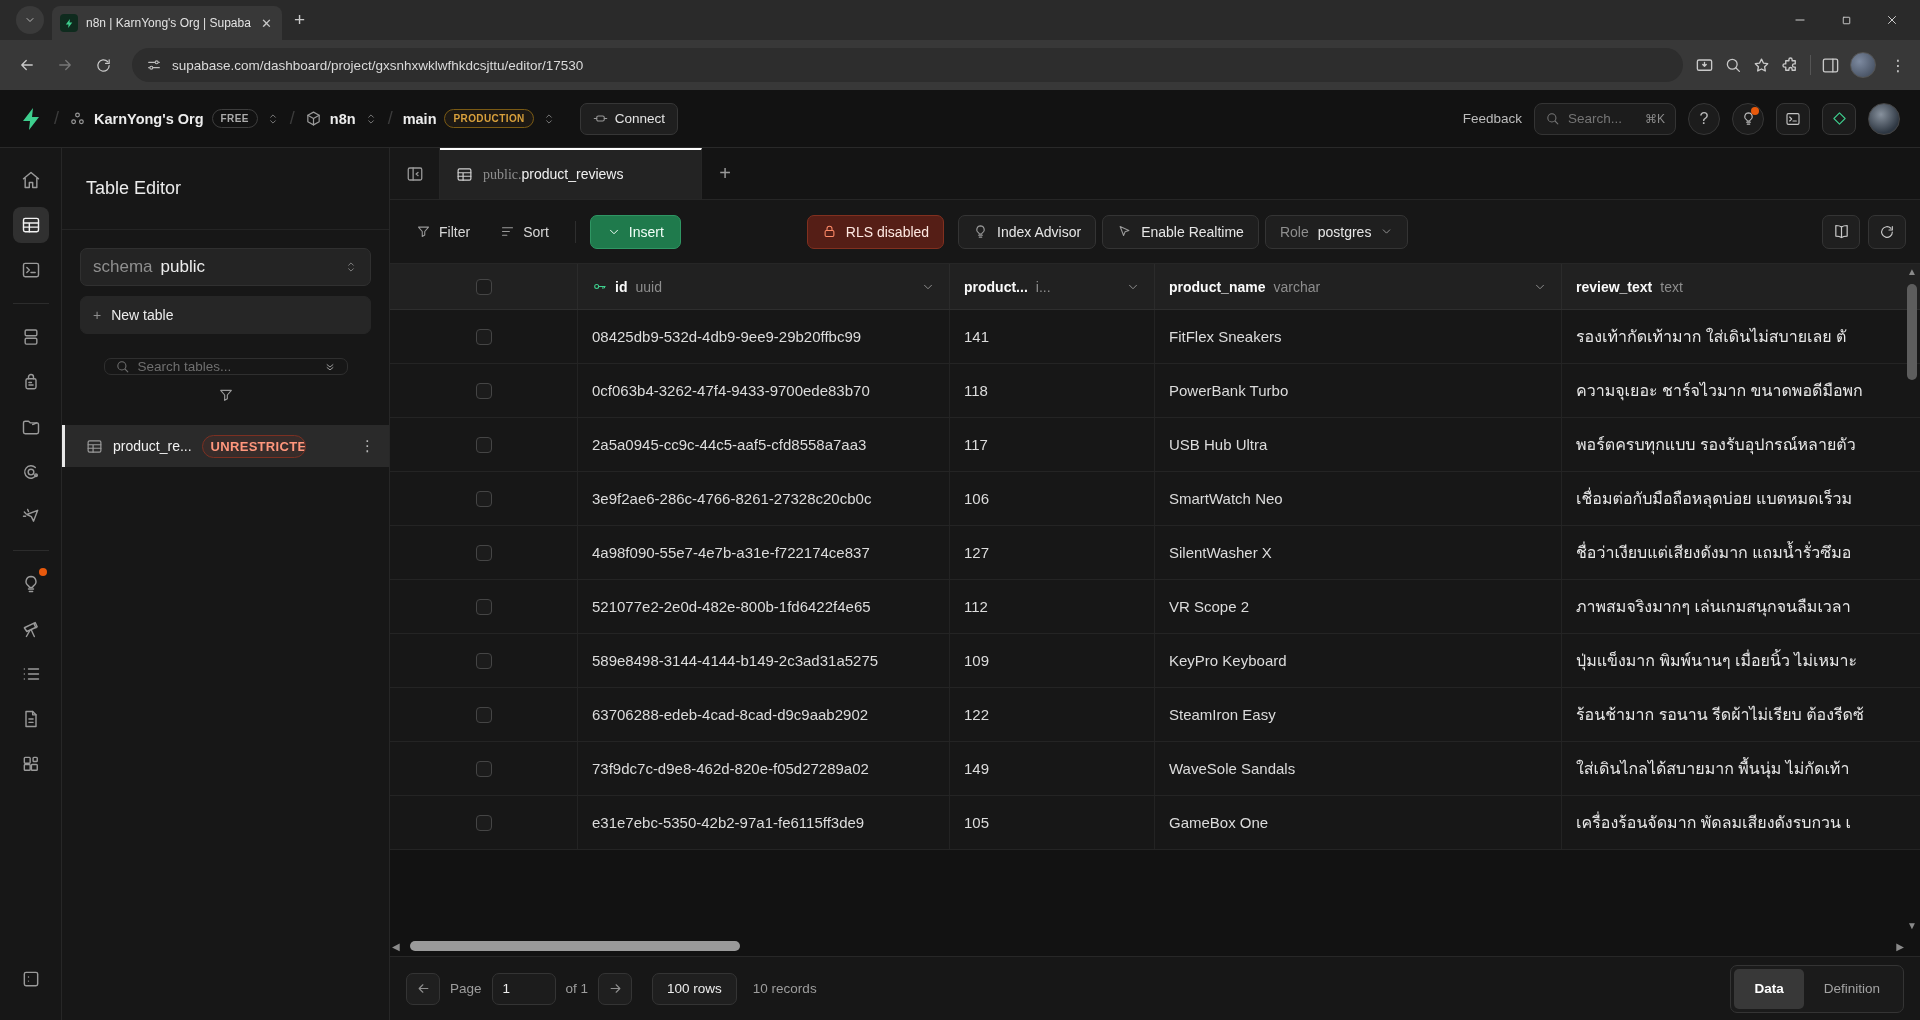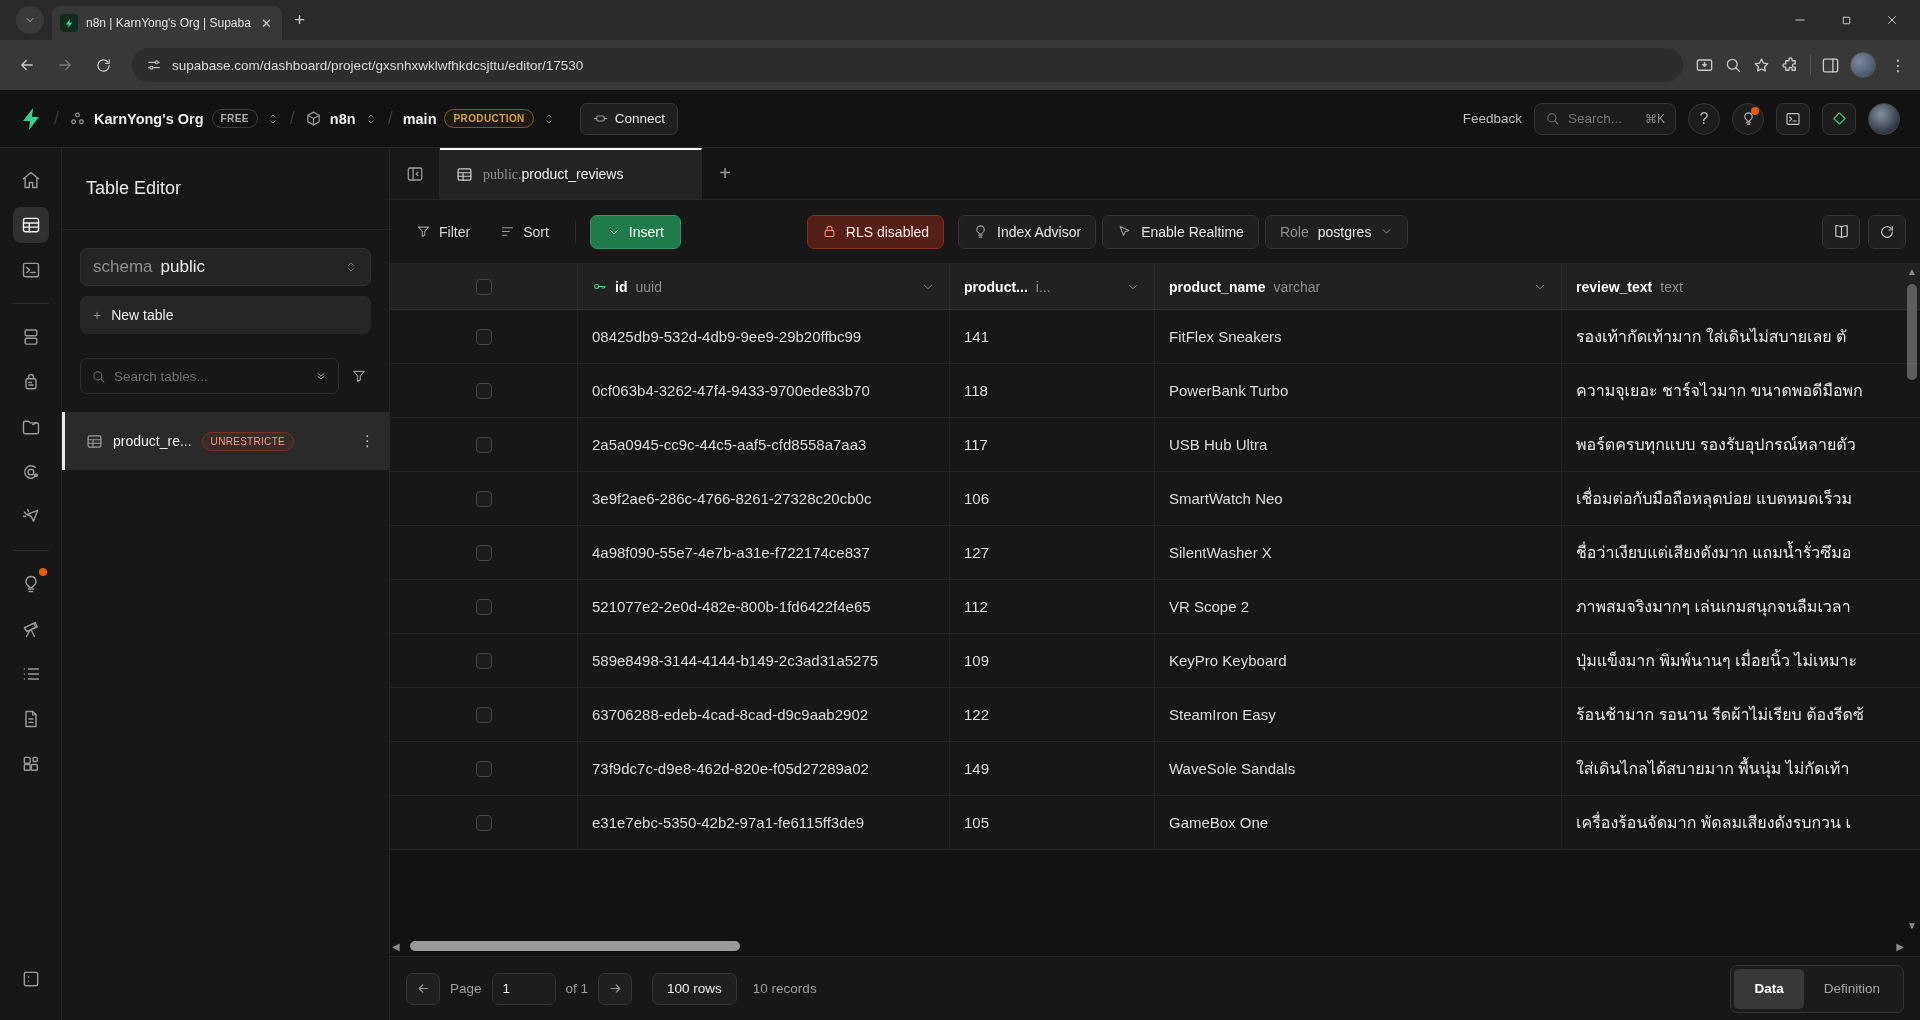--- a/index.html
+++ b/index.html
@@ -69,31 +69,31 @@
     border-bottom:1px solid #242424; color:#ececec; }
   .panel-controls { padding:18px 18px 10px; display:flex; flex-direction:column; gap:10px; }
   .schema-select { height:38px; background:#242424; border:1px solid #303030; border-radius:7px;
     display:flex; align-items:center; gap:8px; padding:0 12px; font-size:17px; }
   .schema-select .lab { color:#8f8f8f; }
   .schema-select .val { color:#ededed; font-weight:500; }
   .schema-select .chev { margin-left:auto; color:#7d7d7d; }
   .new-table { height:38px; background:#262626; border:1px solid #262626; border-radius:7px;
     display:flex; align-items:center; gap:10px; padding:0 12px; font-size:14px; color:#ededed; }
   .new-table .plus { color:#8f8f8f; }
-  .search-row { margin-top:14px; display:flex; align-items:center; gap:8px; }
+  .search-row { margin-top:14px; display:flex; align-items:center; gap:8px;flex-direction:column; }
   .search-tables { flex:1; height:36px; border:1px solid #2f2f2f; background:transparent; border-radius:7px;
     display:flex; align-items:center; gap:8px; padding:0 10px; color:#6f6f6f; }
   .search-tables input { flex:1; background:none; border:none; outline:none; color:#d9d9d9; font-size:13.5px; font-family:inherit; }
   .search-tables input::placeholder { color:#6f6f6f; }
   .filter-mini { color:#9a9a9a; padding:4px; }
-  .tbl-item { margin-top:8px; height:58px; background:#2a2a2a; display:flex; align-items:center; gap:10px;
+  .tbl-item { margin-top:8px; height:42px; background:#2a2a2a; display:flex; align-items:center; gap:10px;
     padding:0 14px 0 24px; position:relative; font-size:14px; }
   .tbl-item::before { content:''; position:absolute; left:0; top:0; bottom:0; width:3px; background:#e8e8e8; }
   .tbl-item .name { color:#f1f1f1; font-weight:500; white-space:nowrap; overflow:hidden; max-width:110px; }
-  .badge-unrestricted { font-size:10px; font-weight:400; letter-spacing:.3px; color:#ff977d; border:1px solid #7c3022;
+  .badge-unrestricted { font-size:13px; font-weight:700; letter-spacing:.3px; color:#ff977d; border:1px solid #7c3022;
     background:rgba(229,77,46,.08); border-radius:999px; padding:3px 8px; white-space:nowrap; overflow:hidden; max-width:104px; }
   .tbl-item .kebab { margin-left:auto; color:#b9b9b9; font-size:15px; }
 
   .main { flex:1; display:flex; flex-direction:column; background:#121212; min-width:0; }
 
   
   .tabbar { height:52px; background:#141414; display:flex; align-items:stretch; border-bottom:1px solid #262626; }
   .collapse-btn { width:50px; display:flex; align-items:center; justify-content:center; color:#9a9a9a;
     background:#181818; border-right:1px solid #262626; }
   .etab { width:262px; background:#232323; border-top:2px solid #fdfdfd; border-right:1px solid #262626;

